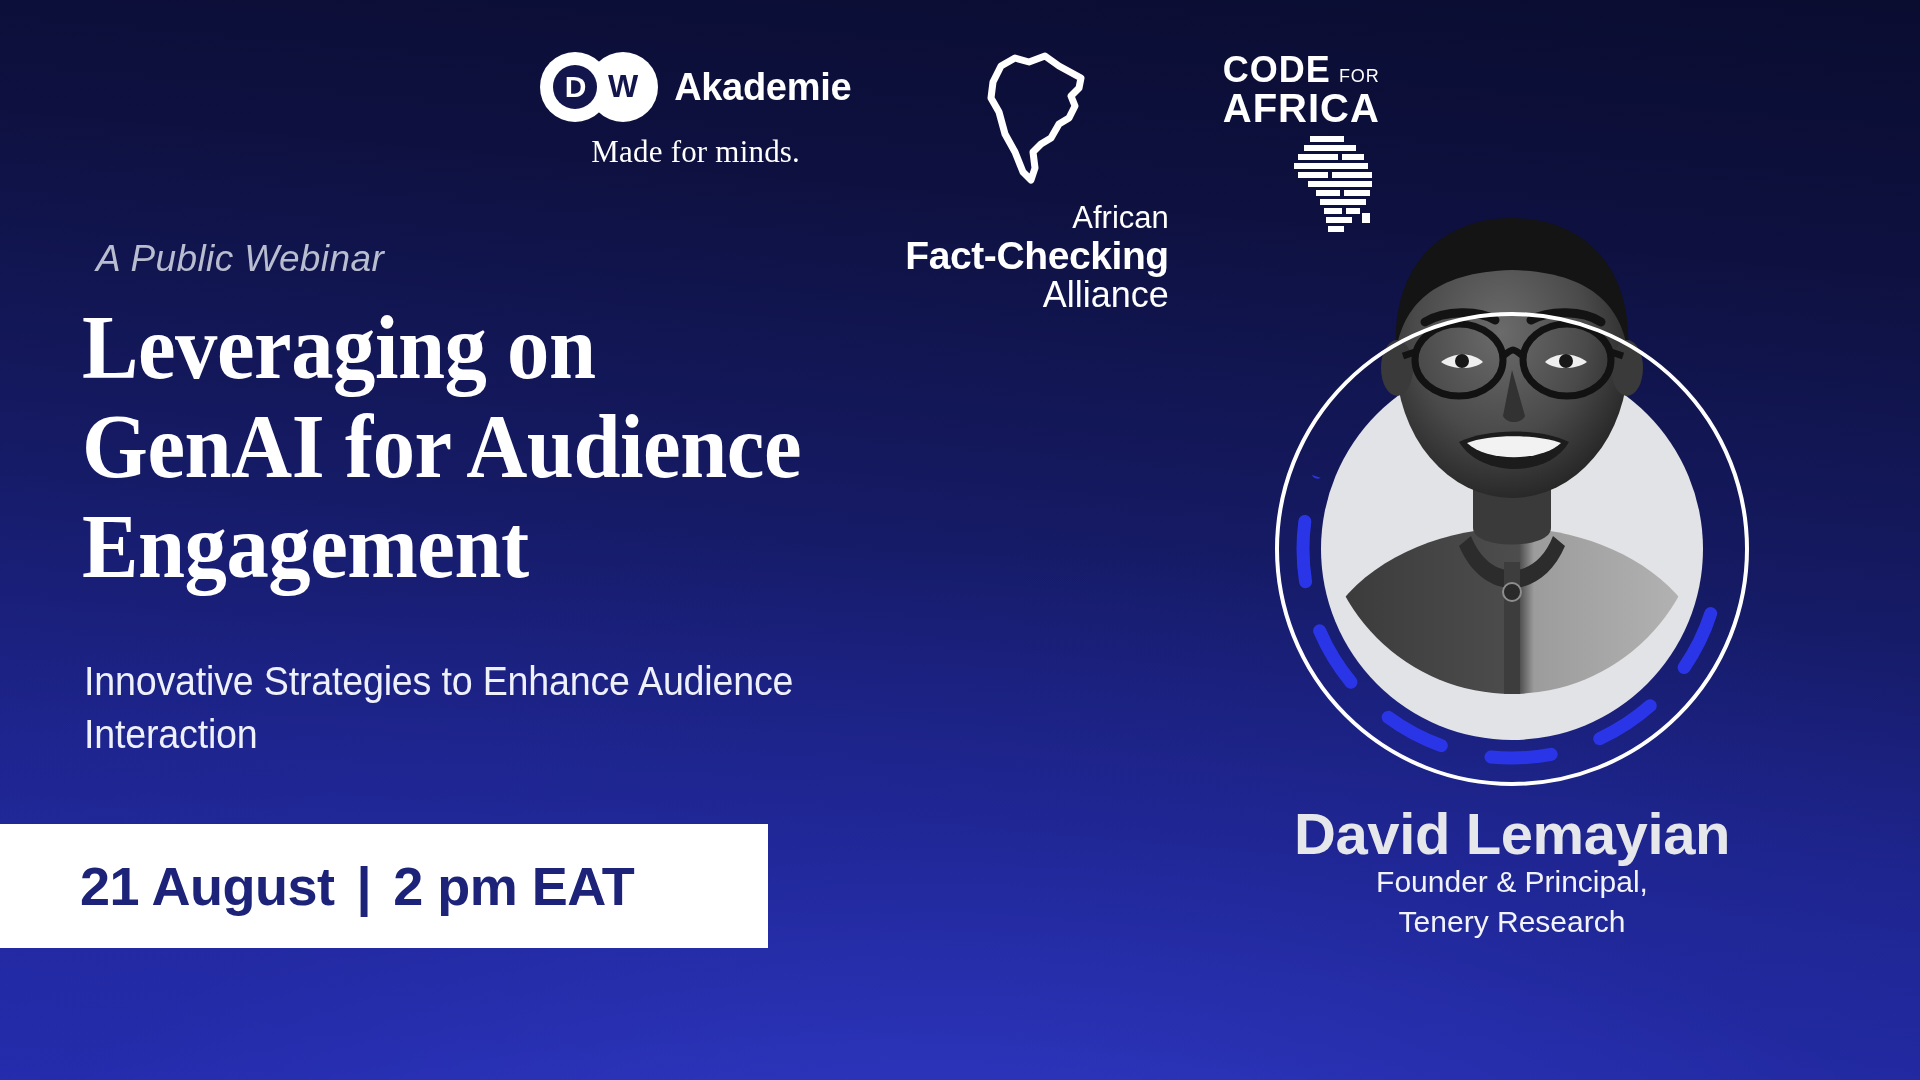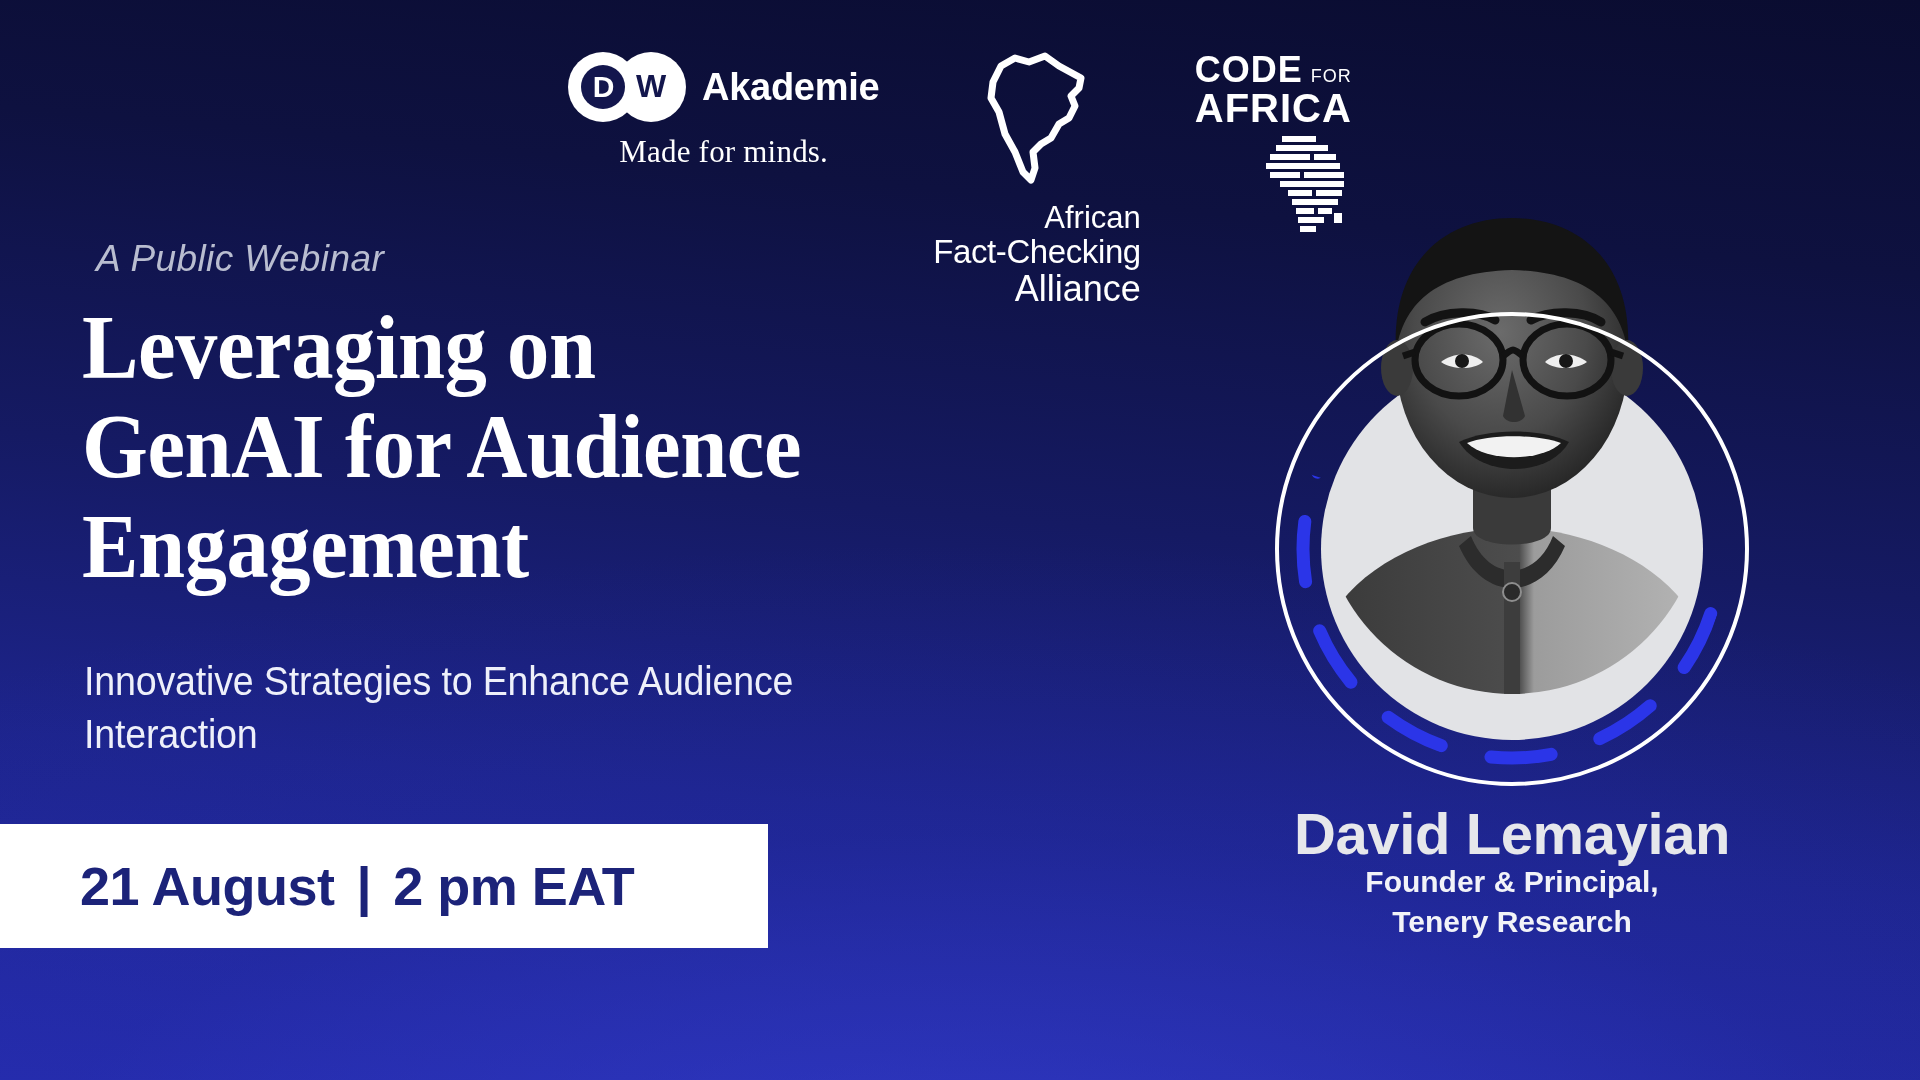--- a/index.html
+++ b/index.html
@@ -34,26 +34,26 @@
       font-family:"Liberation Sans",sans-serif;}
   .dw-mark .w{position:absolute;left:60px;top:18px;width:46px;text-align:center;color:#13164d;
       font-weight:bold;font-size:32px;line-height:1;font-family:"Liberation Sans",sans-serif;}
   .dw-word{color:#fff;font-size:38px;font-weight:bold;letter-spacing:-.3px;}
   .dw-tag{color:#fff;font-family:"Liberation Serif",serif;font-size:31px;margin-top:12px;letter-spacing:.2px;}
 
   
   .afca{display:flex;align-items:center;gap:18px;}
   .afca-text{display:flex;flex-direction:column;line-height:1.06;color:#fff;text-align:right;}
   .afca-text .l1{font-size:31px;font-weight:400;}
-  .afca-text .l2{font-size:33px;font-weight:normal;letter-spacing:-.4px;}
+  .afca-text .l2{font-size:39px;font-weight:bold;letter-spacing:-.4px;}
   .afca-text .l3{font-size:36px;font-weight:400;}
 
   
   .cfa{display:flex;align-items:flex-end;gap:6px;}
-  .cfa-text{display:flex;flex-direction:column;color:#fff;line-height:1.0;}
+  .cfa-text{display:flex;flex-direction:column;color:#fff;line-height:1.0;align-items:flex-end;}
   .cfa-r1{display:flex;align-items:baseline;gap:8px;}
   .cfa-code{font-size:36px;font-weight:bold;letter-spacing:1px;}
   .cfa-for{font-size:18px;font-weight:400;letter-spacing:1px;}
   .cfa-africa{font-size:40px;font-weight:bold;letter-spacing:1px;}
 
   
   .eyebrow{position:absolute;left:96px;top:238px;color:#b9bdd0;font-size:37px;font-style:italic;
     font-weight:300;letter-spacing:.4px;}
   .headline{position:absolute;left:82px;top:298px;width:1060px;color:#fff;
     font-family:"Liberation Serif",serif;font-weight:bold;font-size:92px;line-height:1.08;
@@ -75,21 +75,21 @@
   .ring-dash{position:absolute;left:18px;top:18px;width:438px;height:438px;}
   .photo-clip{position:absolute;left:46px;top:-102px;width:382px;height:484px;overflow:hidden;
     border-radius:0 0 191px 191px;}
   .photo-disc{position:absolute;left:46px;top:46px;width:382px;height:382px;border-radius:50%;
     background:#e2e3e6;}
   .person{position:absolute;left:0;top:0;width:382px;height:484px;}
 
   .speaker-name{position:absolute;left:1240px;top:800px;width:544px;text-align:center;color:#e6e7eb;
     font-size:58px;font-weight:bold;letter-spacing:-.4px;}
   .speaker-role{position:absolute;left:1240px;top:862px;width:544px;text-align:center;color:#f2f3f8;
-    font-size:30px;font-weight:700;line-height:1.34;}
+    font-size:30px;font-weight:400;line-height:1.34;}
 </style>
 </head>
 <body>
 
 <div class="poster">
 
   <div class="logo-row">
 
     <div class="logo dw-wrap">
       <div class="dw-top">

